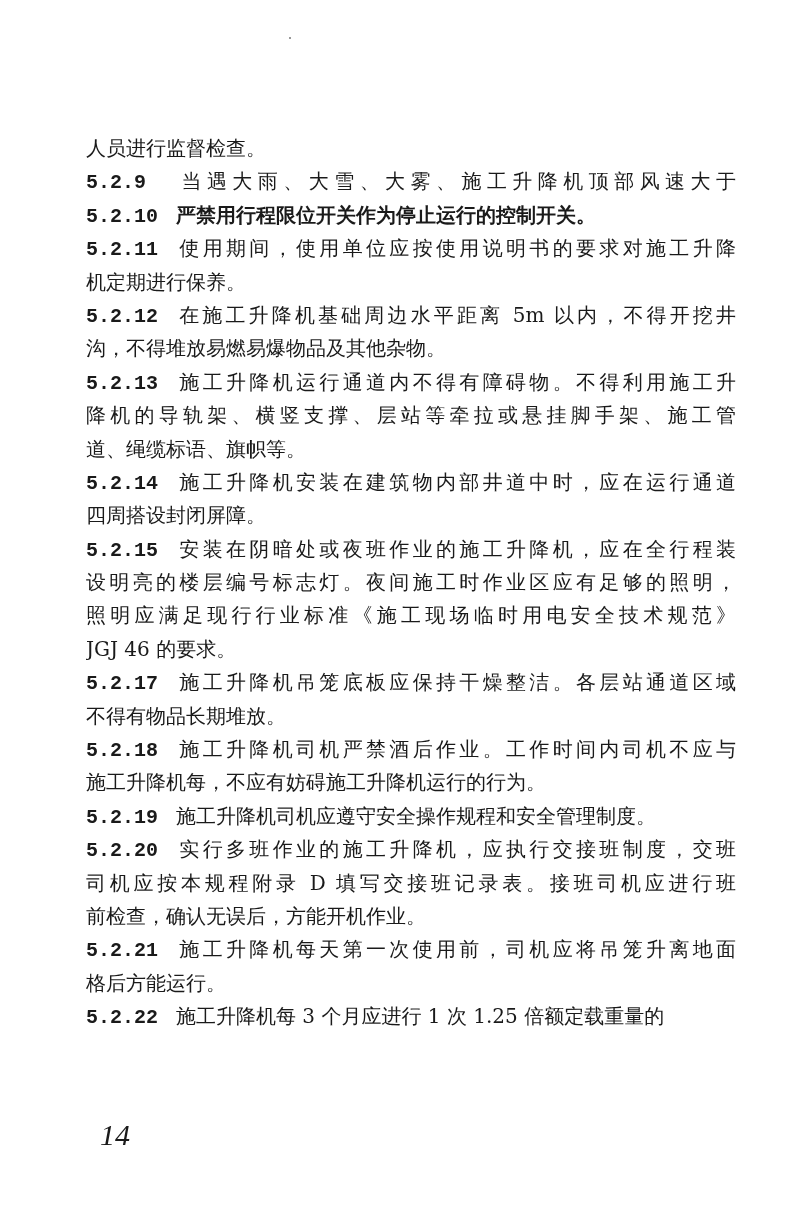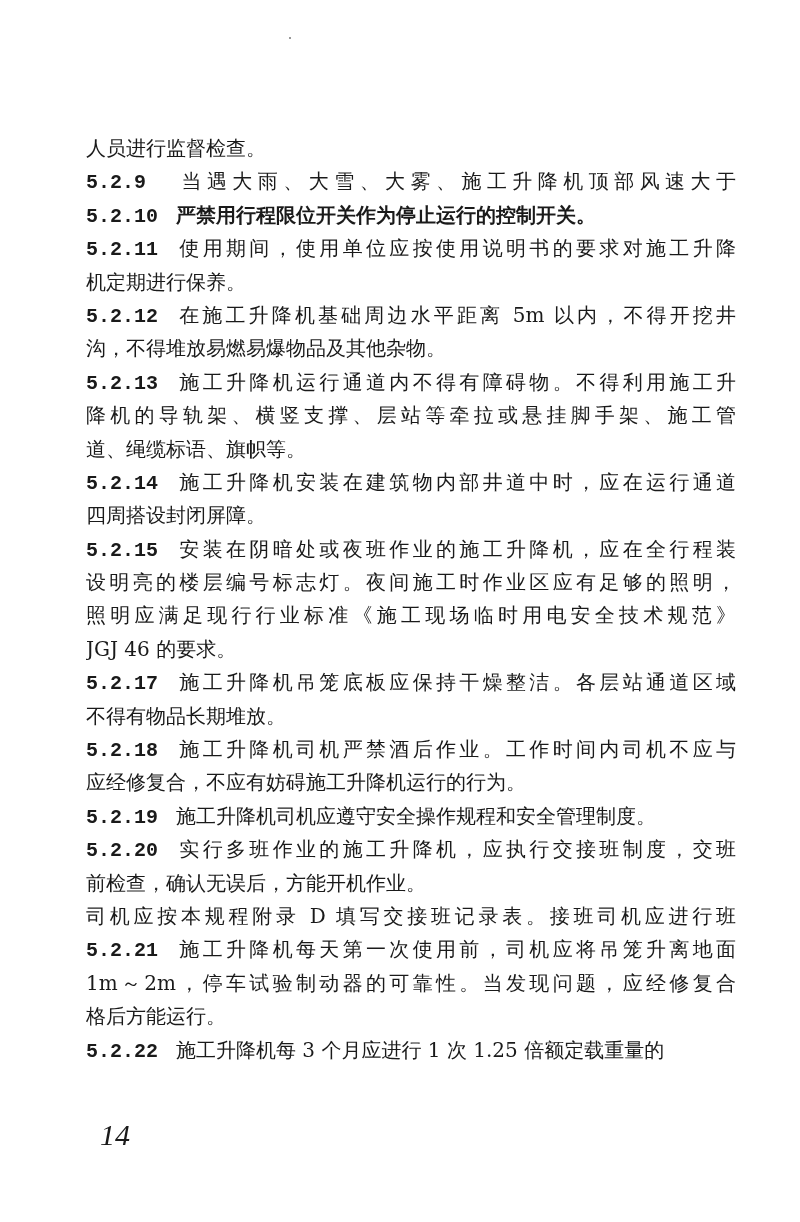--- a/index.html
+++ b/index.html
@@ -33,25 +33,24 @@
       <div class="line last"><span>道、绳缆标语、旗帜等。</span></div>
       <div class="line"><span class="num">5.2.14</span><span>施工升降机安装在建筑物内部井道中时，应在运行通道</span></div>
       <div class="line last"><span>四周搭设封闭屏障。</span></div>
       <div class="line"><span class="num">5.2.15</span><span>安装在阴暗处或夜班作业的施工升降机，应在全行程装</span></div>
       <div class="line"><span>设明亮的楼层编号标志灯。夜间施工时作业区应有足够的照明，</span></div>
       <div class="line"><span>照明应满足现行行业标准《施工现场临时用电安全技术规范》</span></div>
       <div class="line last"><span>JGJ 46 的要求。</span></div>
       <div class="line"><span class="num">5.2.17</span><span>施工升降机吊笼底板应保持干燥整洁。各层站通道区域</span></div>
       <div class="line last"><span>不得有物品长期堆放。</span></div>
       <div class="line"><span class="num">5.2.18</span><span>施工升降机司机严禁酒后作业。工作时间内司机不应与</span></div>
-      <div class="line last"><span>应经修复合，不应有妨碍施工升降机运行的行为。</span></div>
+      <div class="line last"><span>施工升降机每，不应有妨碍施工升降机运行的行为。</span></div>
       <div class="line last"><span class="num">5.2.19</span><span>施工升降机司机应遵守安全操作规程和安全管理制度。</span></div>
       <div class="line"><span class="num">5.2.20</span><span>实行多班作业的施工升降机，应执行交接班制度，交班</span></div>
+      <div class="line"><span>司机应按本规程附录 D 填写交接班记录表。接班司机应进行班</span></div>
       <div class="line last"><span>前检查，确认无误后，方能开机作业。</span></div>
-      <div class="line"><span>司机应按本规程附录 D 填写交接班记录表。接班司机应进行班</span></div>
       <div class="line"><span class="num">5.2.21</span><span>施工升降机每天第一次使用前，司机应将吊笼升离地面</span></div>
-      <div class="line"><span>1m～2m，停车试验制动器的可靠性。当发现问题，应经修复合</span></div>
       <div class="line last"><span>格后方能运行。</span></div>
       <div class="line last"><span class="num">5.2.22</span><span>施工升降机每 3 个月应进行 1 次 1.25 倍额定载重量的</span></div>
     </div>
 </div>
 <div class="pageno">14</div>
 <div class="dot" style="left:289px;top:37px;"></div>
 
 </body></html>

